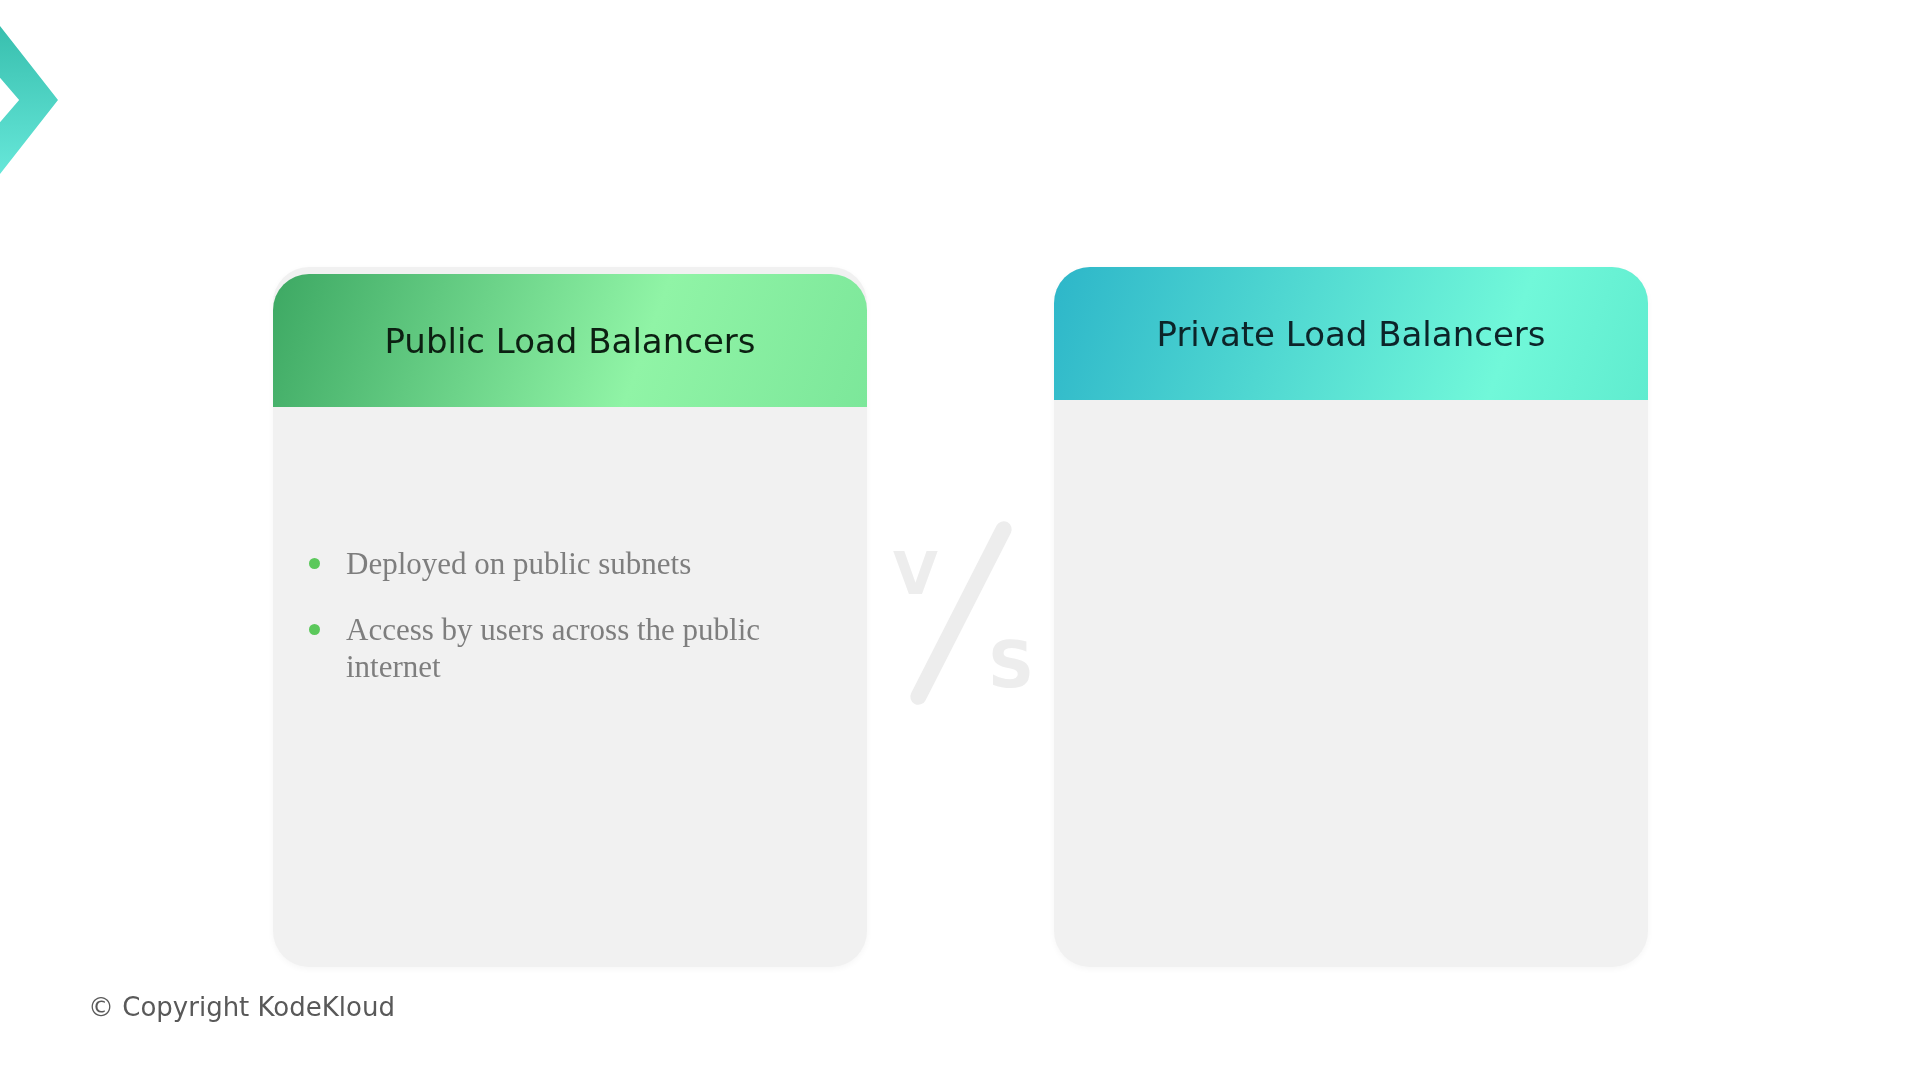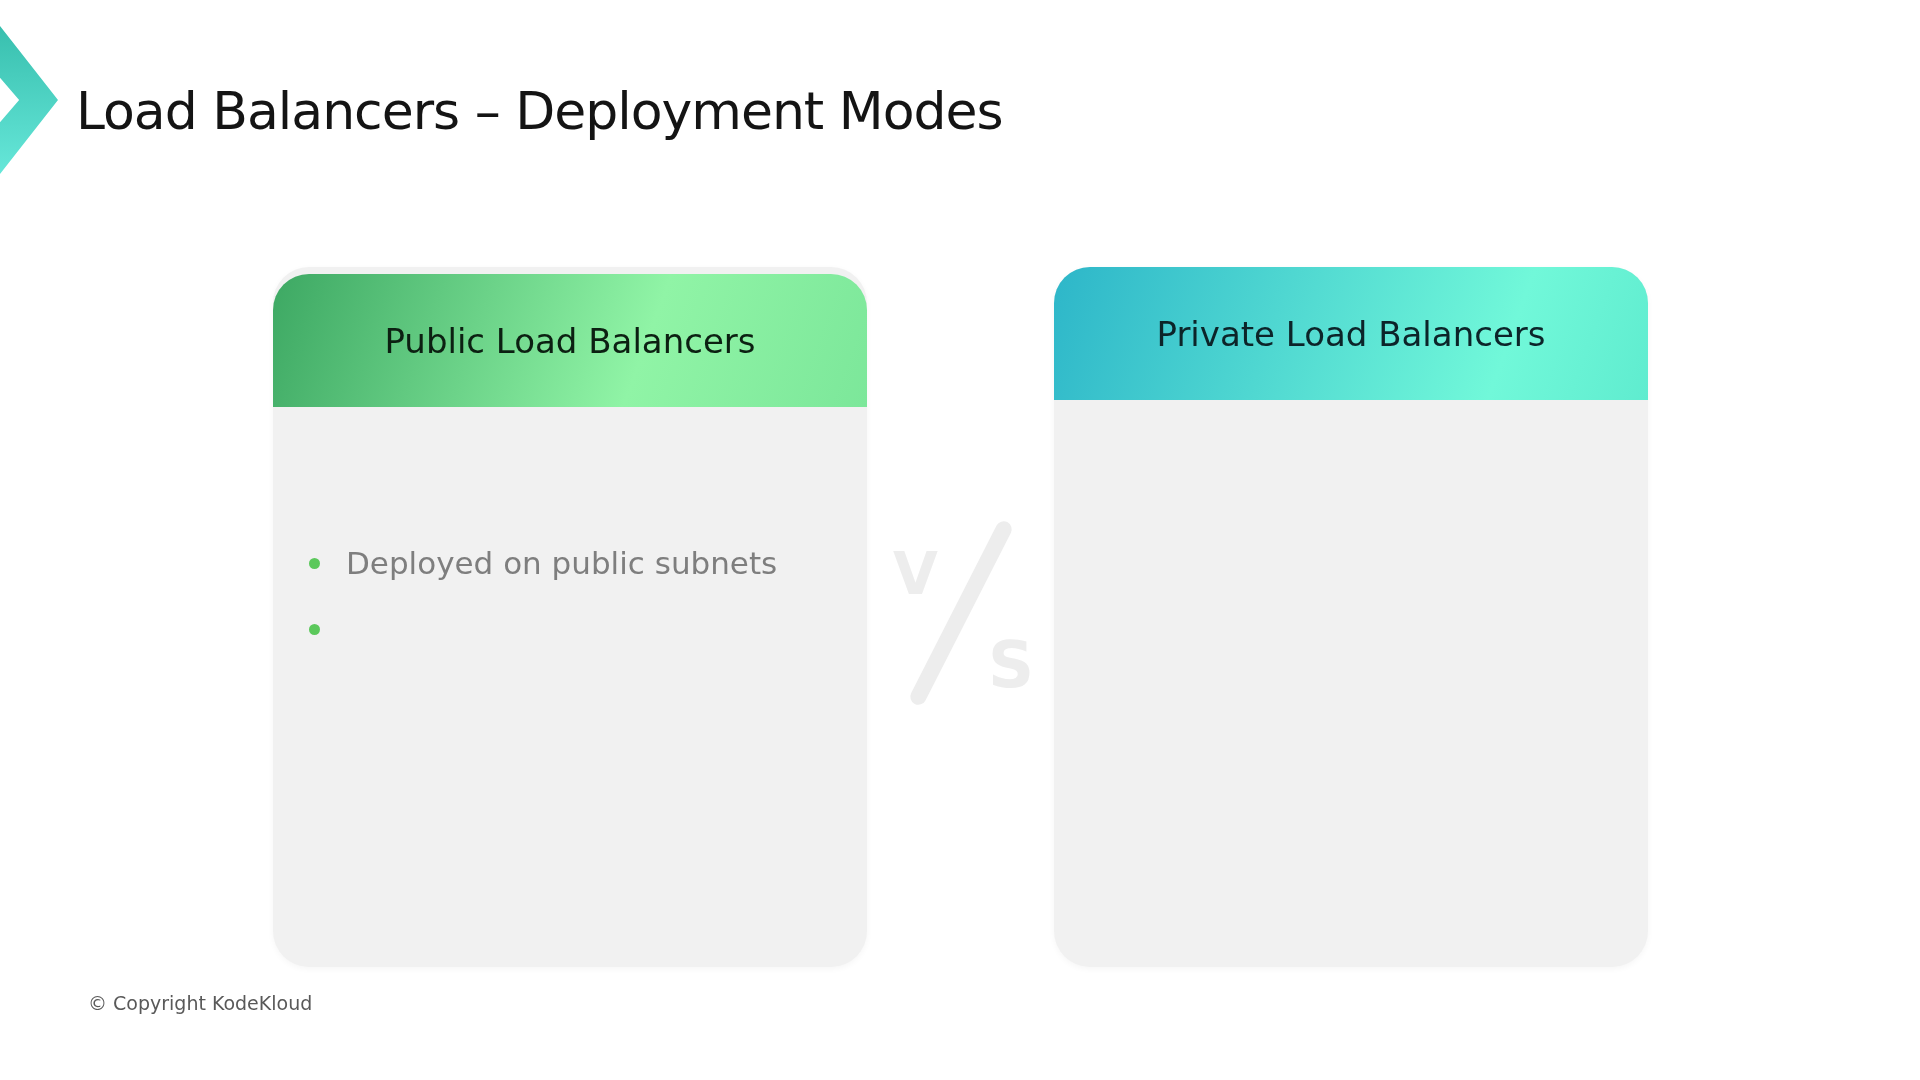--- a/index.html
+++ b/index.html
@@ -71,20 +71,21 @@
   .card-right .card-header {
     background: linear-gradient(110deg, var(--right_header_from) 0%, var(--right_header_mid) 75%, var(--right_header_to) 100%);
     color: var(--right_header_text);
   }
 
   .bullet-list {
     position: absolute;
     left: 36px;
     right: 48px;
     top: 278px;
+    font-family: Liberation Serif, serif;
   }
   .bullet-item {
     position: relative;
     padding-left: 37px;
     margin-bottom: 29px;
     font-size: 31px;
     line-height: 37px;
     color: var(--bullet_text);
   }
   .bullet-dot {
@@ -115,43 +116,43 @@
     border-radius: 9px;
     background: var(--watermark);
     transform: rotate(27deg);
   }
 
   
   .footer-copyright {
     position: absolute;
     left: 88px;
     top: 992px;
-    font-size: 19px;
+    font-size: 26px;
     color: var(--footer_text);
     white-space: nowrap;
   }
 </style>
 </head>
 <body>
 
 <div class="slide">
 
   <div class="logo-chevron"></div>
 
-  <h1 class="slide-title" style="margin:0; font-weight:normal;">Load Balancers – Deployment Modes</h1>
 
   <div class="card card-left">
     <div class="card-header">Public Load Balancers</div>
     <div class="bullet-list">
       <div class="bullet-item">
         <span class="bullet-dot"></span>
         <span>Deployed on public subnets</span>
       </div>
       <div class="bullet-item">
         <span class="bullet-dot"></span>
+        <span>Access by users across the public internet</span>
       </div>
     </div>
   </div>
 
   <div class="vs-letter vs-v">V</div>
   <div class="vs-slash"></div>
   <div class="vs-letter vs-s">S</div>
 
   <div class="card card-right">
     <div class="card-header">Private Load Balancers</div>

